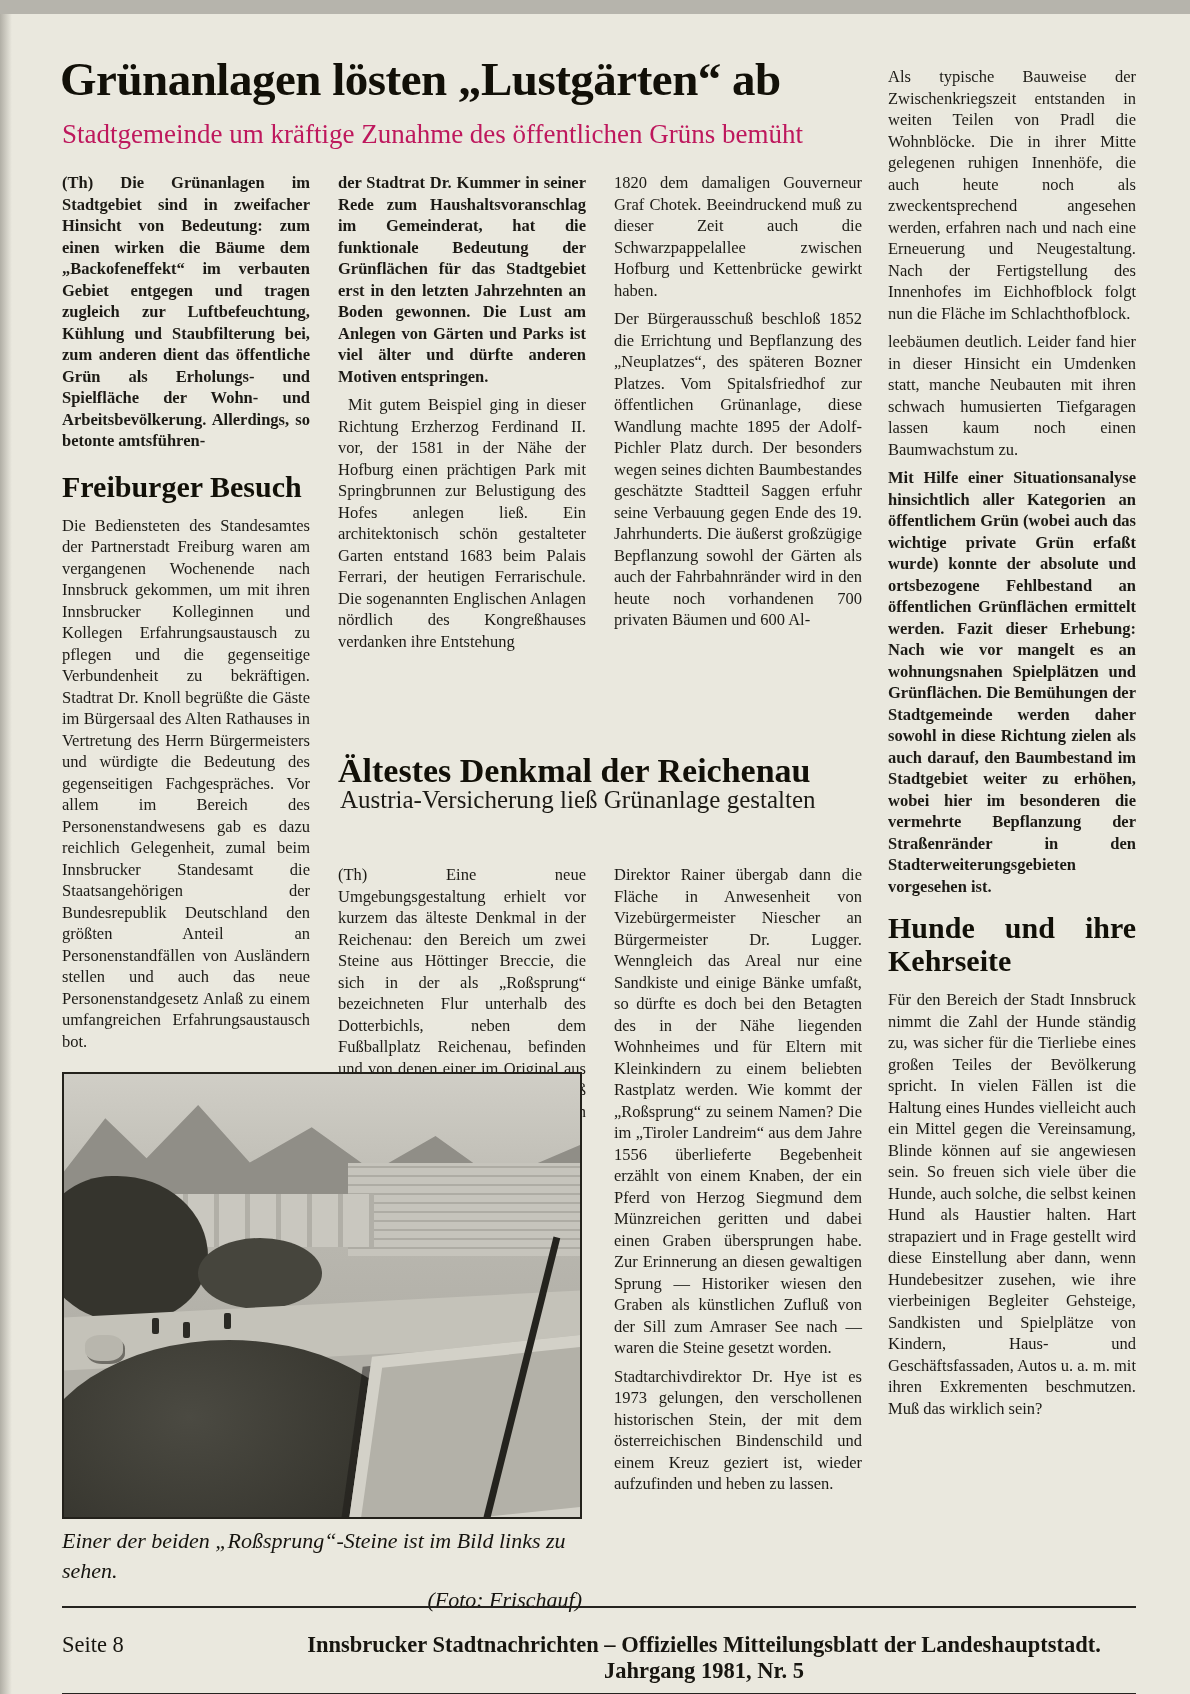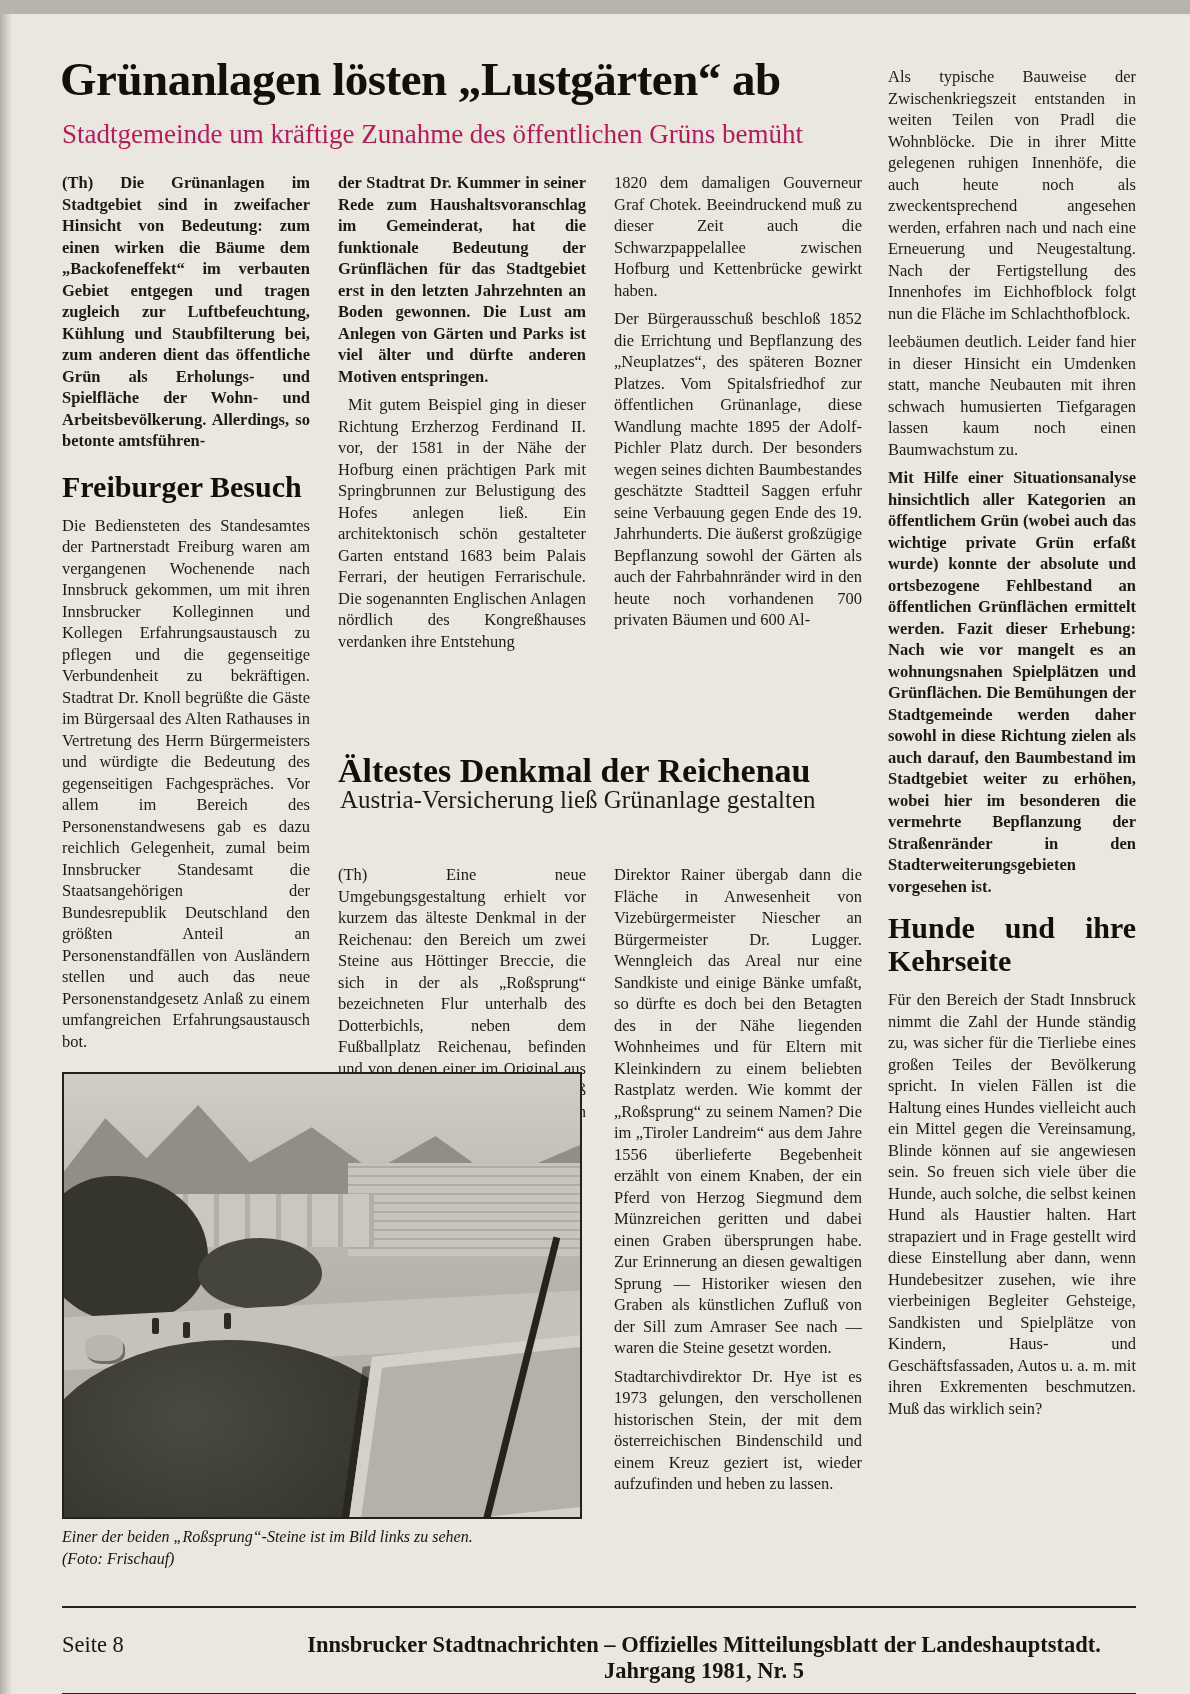--- a/index.html
+++ b/index.html
@@ -55,22 +55,22 @@
   .ph-bush{left:26%;top:37%;width:24%;height:16%;background:#46453d;border-radius:50%;}
   .ph-path{left:0;top:52%;width:100%;height:12%;background:#c4c2b9;transform:skewY(-3deg);}
   .ph-fig{width:7px;height:16px;background:#2b2a25;border-radius:2px;}
   .ph-stone{left:4%;top:59%;width:38px;height:26px;background:#b8b6ad;border-radius:40%;box-shadow:2px 3px 0 rgba(25,24,20,0.5);}
   .ph-mound{left:-6%;top:60%;width:76%;height:58%;border-radius:50% 50% 0 0;
     background:radial-gradient(ellipse at 40% 30%, #4b4a42, #32312a 72%);}
   .ph-sandbox{left:57%;top:61%;width:50%;height:36%;background:#b3b1a8;border:12px solid #d3d1c8;
     transform:rotate(-6deg) skewX(-14deg);box-shadow:-8px 9px 0 rgba(22,21,17,0.45);}
   .ph-pole{left:88%;top:36%;width:7px;height:66%;background:#24231e;transform:rotate(14deg);}
 
-  .caption{left:62px;top:1512px;width:520px;font-size:16px;font-style:italic;line-height:1.35;color:#16140f;}
-  .caption .credit{}
+  .caption{left:62px;top:1512px;width:520px;font-size:22px;font-style:italic;line-height:1.35;color:#16140f;}
+  .caption .credit{text-align:right;}
 
   .footer{left:62px;top:1592px;width:1074px;border-top:2px solid #262420;border-bottom:7px double #262420;
     padding:24px 0 9px 0;font-size:22.5px;color:#17150f;display:flex;}
   .footer .page-label{width:210px;text-align:left;}
   .footer .publication{flex:1;text-align:center;font-weight:bold;}
 </style>
 </head>
 <body>
 
 <div class="page">

